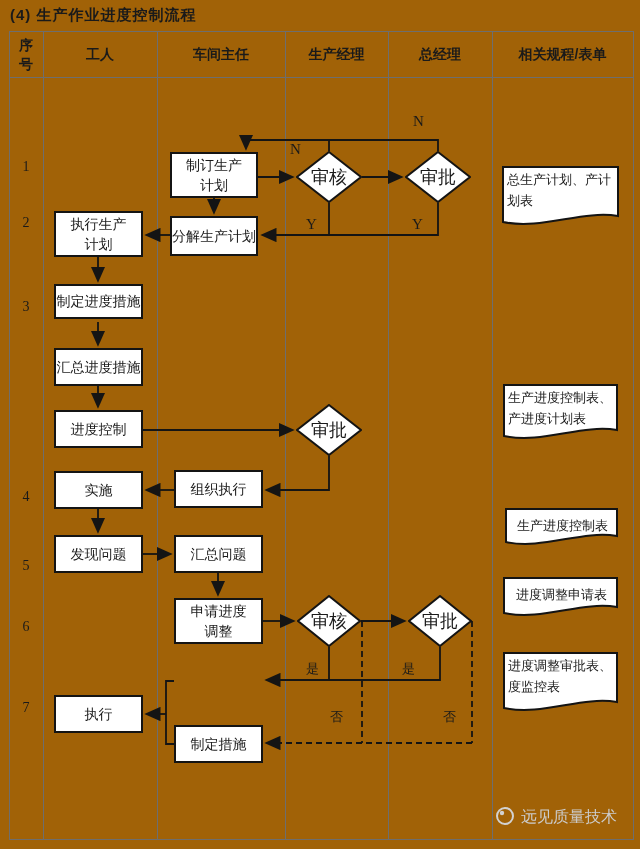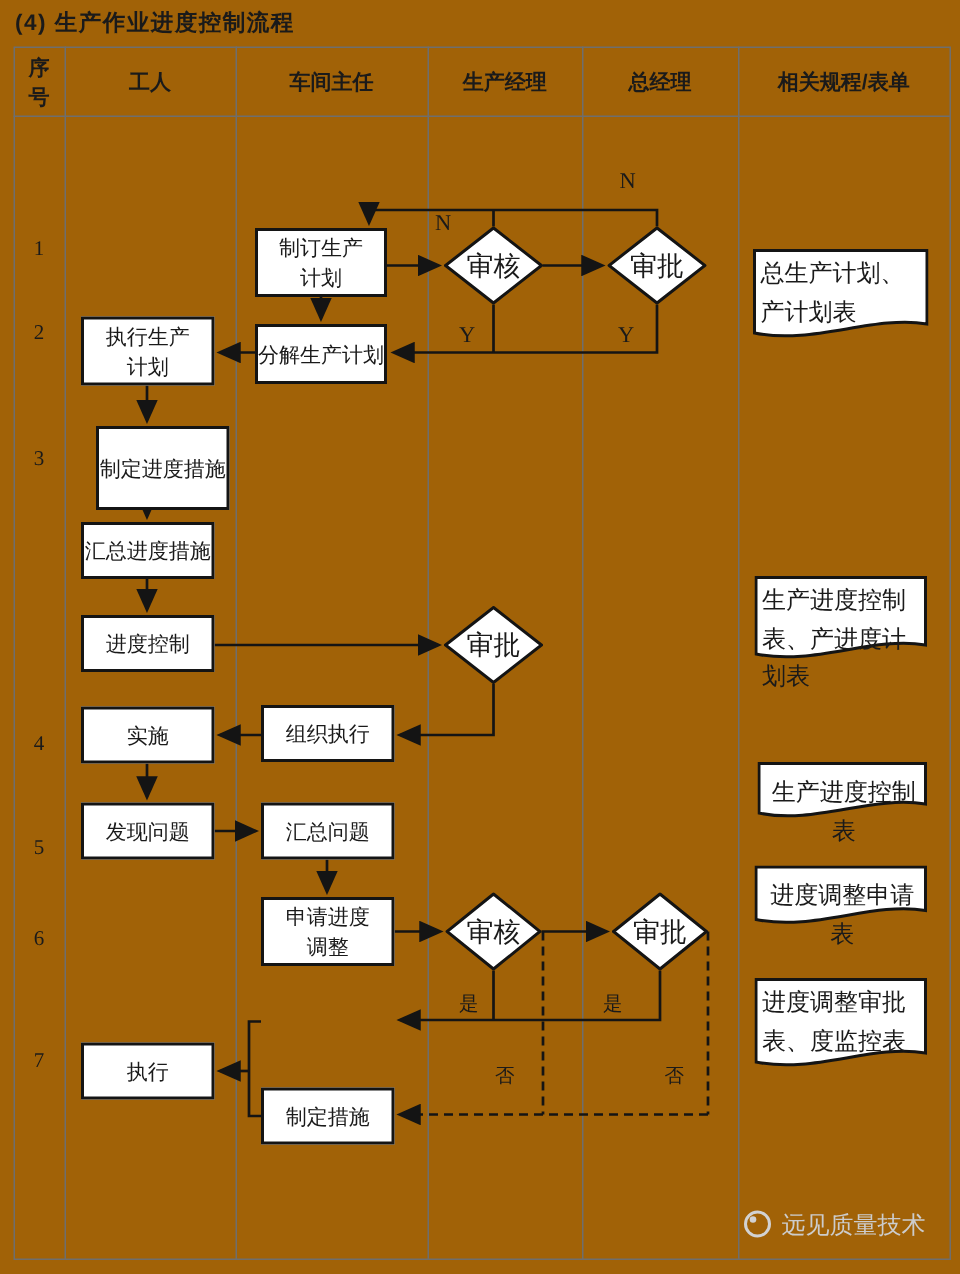--- a/index.html
+++ b/index.html
@@ -22,21 +22,21 @@
 
   
   .node { position:absolute; border:2px solid #141414; background:#fff; display:flex; align-items:center;
           justify-content:center; text-align:center; font-size:14px; line-height:1.45; white-space:pre-line; z-index:3; }
   .diamond { position:absolute; z-index:3; }
   .diamond svg { position:absolute; left:0; top:0; }
   .diamond .dlabel { position:absolute; left:0; top:0; right:0; bottom:0; display:flex; align-items:center;
                      justify-content:center; font-size:18px; }
   .doc { position:absolute; z-index:2; }
   .doc svg { position:absolute; left:0; top:0; }
-  .doc .doc-text { position:absolute; left:5px; right:3px; top:4px; font-size:16px; line-height:1.6; text-align:left; }
+  .doc .doc-text { position:absolute; left:5px; right:3px; top:4px; font-size:13px; line-height:1.6; text-align:left; }
   .doc .doc-text.center { text-align:center; top:8px; }
 
   .elabel { position:absolute; z-index:4; font-size:15px; font-family:"Liberation Serif", serif; }
   .elabel.cn { font-size:13px; font-family:"Liberation Sans", sans-serif; }
 
   .connectors { position:absolute; left:0; top:0; z-index:1; pointer-events:none; }
 
   .watermark { position:absolute; left:494px; top:804px; display:flex; align-items:center; gap:5px;
                color:#cccccc; font-size:16px; z-index:5; }
 </style>
@@ -116,21 +116,21 @@
       <polyline points="472,621 472,743" stroke-dasharray="6,4"></polyline>
       <polyline points="472,743 267,743" stroke-dasharray="6,4" marker-end="url(#ah)"></polyline>
     </g>
   </svg>
 
   <div class="node" style="left:170px;top:152px;width:88px;height:46px">制订生产
 计划</div>
   <div class="node" style="left:54px;top:211px;width:89px;height:46px">执行生产
 计划</div>
   <div class="node" style="left:170px;top:216px;width:88px;height:40px">分解生产计划</div>
-  <div class="node" style="left:64px;top:284px;width:89px;height:56px">制定进度措施</div>
+  <div class="node" style="left:54px;top:284px;width:89px;height:35px">制定进度措施</div>
   <div class="node" style="left:54px;top:348px;width:89px;height:38px">汇总进度措施</div>
   <div class="node" style="left:54px;top:410px;width:89px;height:38px">进度控制</div>
   <div class="node" style="left:174px;top:470px;width:89px;height:38px">组织执行</div>
   <div class="node" style="left:54px;top:471px;width:89px;height:38px">实施</div>
   <div class="node" style="left:54px;top:535px;width:89px;height:38px">发现问题</div>
   <div class="node" style="left:174px;top:535px;width:89px;height:38px">汇总问题</div>
   <div class="node" style="left:174px;top:598px;width:89px;height:46px">申请进度
 调整</div>
   <div class="node" style="left:54px;top:695px;width:89px;height:38px">执行</div>
   <div class="node" style="left:174px;top:725px;width:89px;height:38px">制定措施</div>

